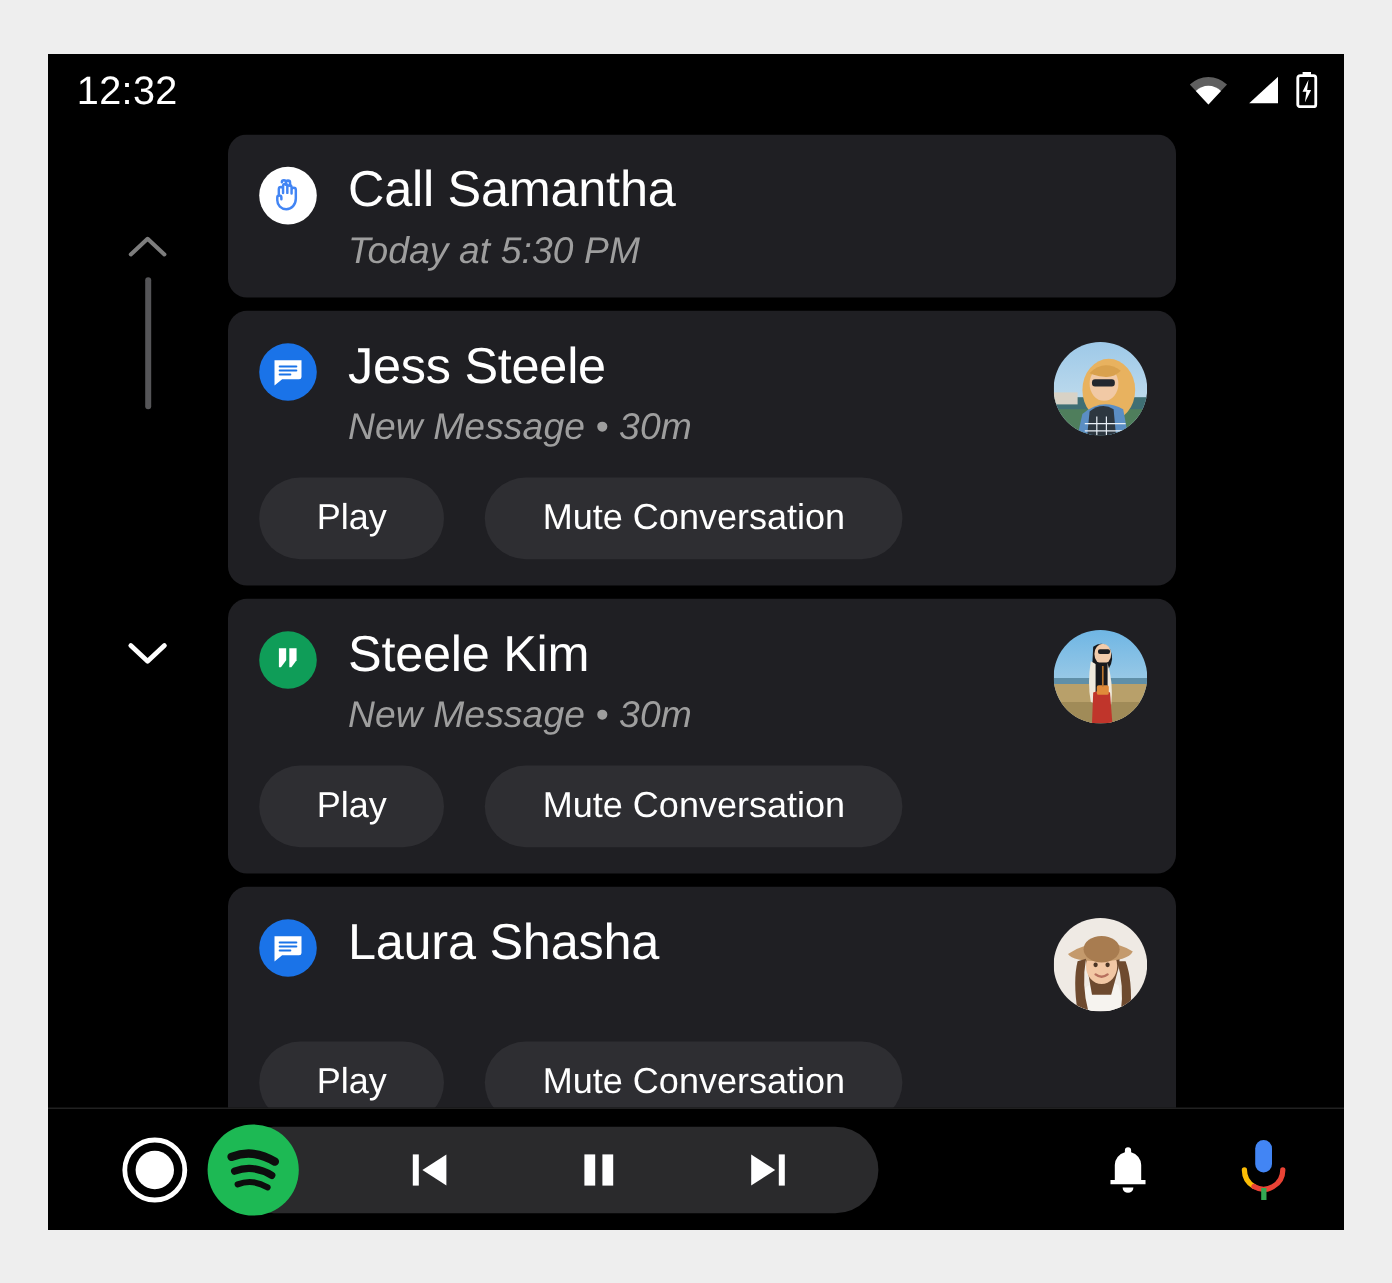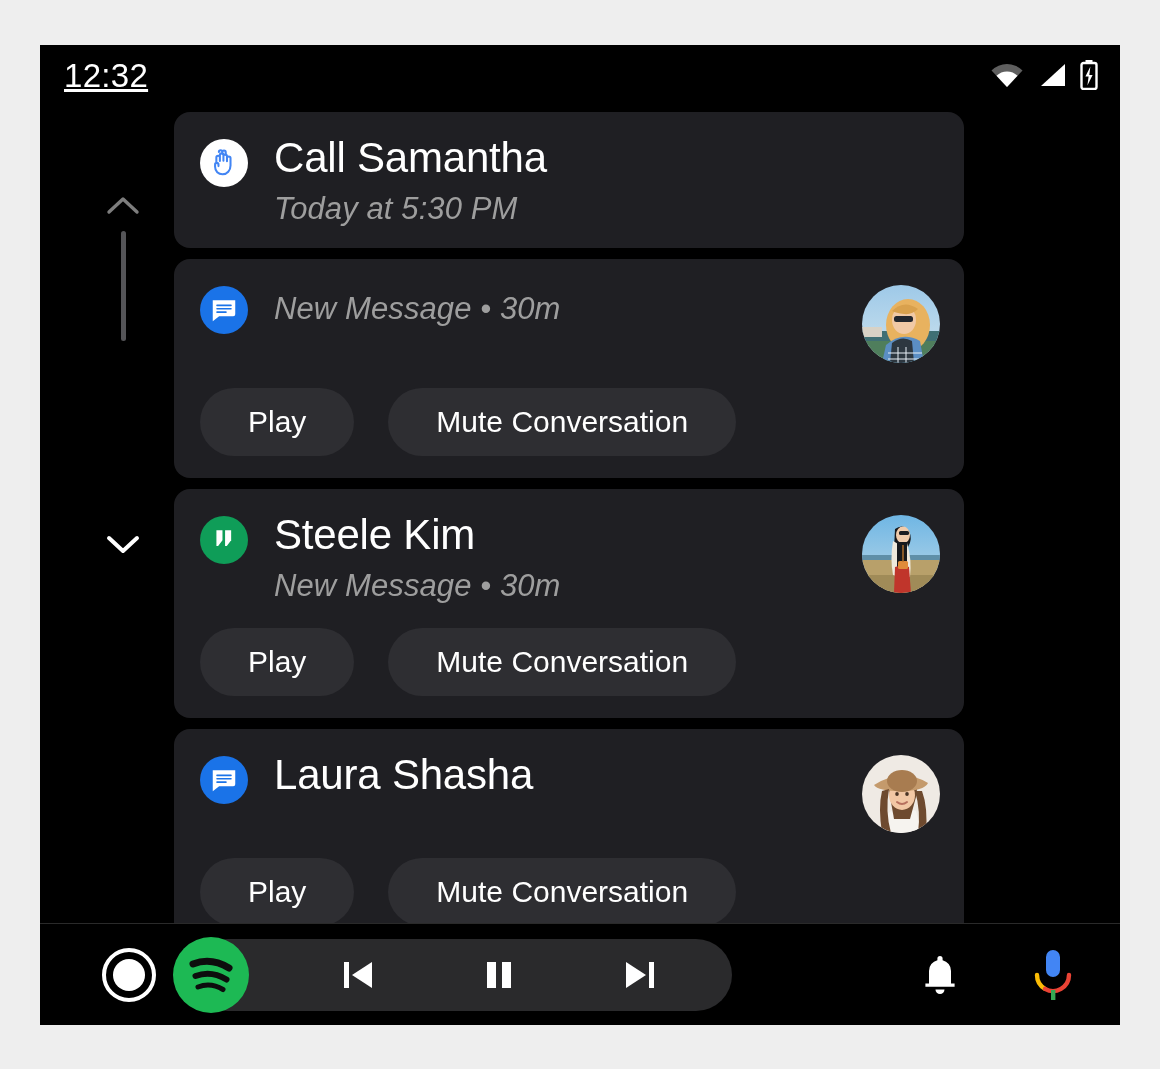--- a/index.html
+++ b/index.html
@@ -21,21 +21,21 @@
   
   .status-bar {
     position: absolute; left: 0; top: 0;
     width: 100%; height: 60px;
     display: flex; align-items: center;
     justify-content: space-between;
     padding: 0 22px 0 24px;
   }
   .status-clock {
     color: #ffffff; font-size: 33px;
-    letter-spacing: .3px; line-height: 1; text-decoration: underline;
+    letter-spacing: .3px; line-height: 1;
   }
   .status-icons { display: flex; align-items: center; gap: 13px; }
   .si { display: block; }
 
   
   .scroll-rail {
     position: absolute;
     left: 48px; top: 150px;
     width: 70px; height: 360px;
     display: flex; flex-direction: column;
@@ -45,21 +45,21 @@
   .chev-up { margin-bottom: 14px; }
   .chev-down { margin-top: auto; }
   .scroll-track {
     width: 5px; flex: 0 0 110px;
     background: #555558; border-radius: 3px;
   }
 
   
   .list {
     position: absolute;
-    left: 134px; top: 67px;
+    left: 150px; top: 67px;
     width: 790px; height: 880px;
     overflow: hidden;
   }
   .card {
     background: #1f1f23;
     border-radius: 16px;
     margin-bottom: 11px;
     padding: 22px 24px 22px 26px;
     position: relative;
   }
@@ -211,20 +211,21 @@
           <svg width="30" height="30" viewBox="0 0 24 24">
             <path d="M3 4.2 h18 v11.1 a1.6 1.6 0 0 1 -1.6 1.6 H8.1 L3 21 Z" fill="#ffffff"></path>
             <g stroke="#1a73e8" stroke-width="1.25" stroke-linecap="round">
               <line x1="6.4" y1="8.3" x2="17.6" y2="8.3"></line>
               <line x1="6.4" y1="11" x2="17.6" y2="11"></line>
               <line x1="6.4" y1="13.7" x2="13.6" y2="13.7"></line>
             </g>
           </svg>
         </div>
         <div class="head-text">
+          <div class="title">Jess Steele</div>
           <div class="subtitle">New Message • 30m</div>
         </div>
         <div class="avatar">
           <svg viewBox="0 0 78 78" preserveAspectRatio="xMidYMid slice">
             <defs>
               <linearGradient id="skyA" x1="0" y1="0" x2="0" y2="1">
                 <stop offset="0" stop-color="#9ec9e8"></stop>
                 <stop offset="1" stop-color="#cfe4ef"></stop>
               </linearGradient>
             </defs>

